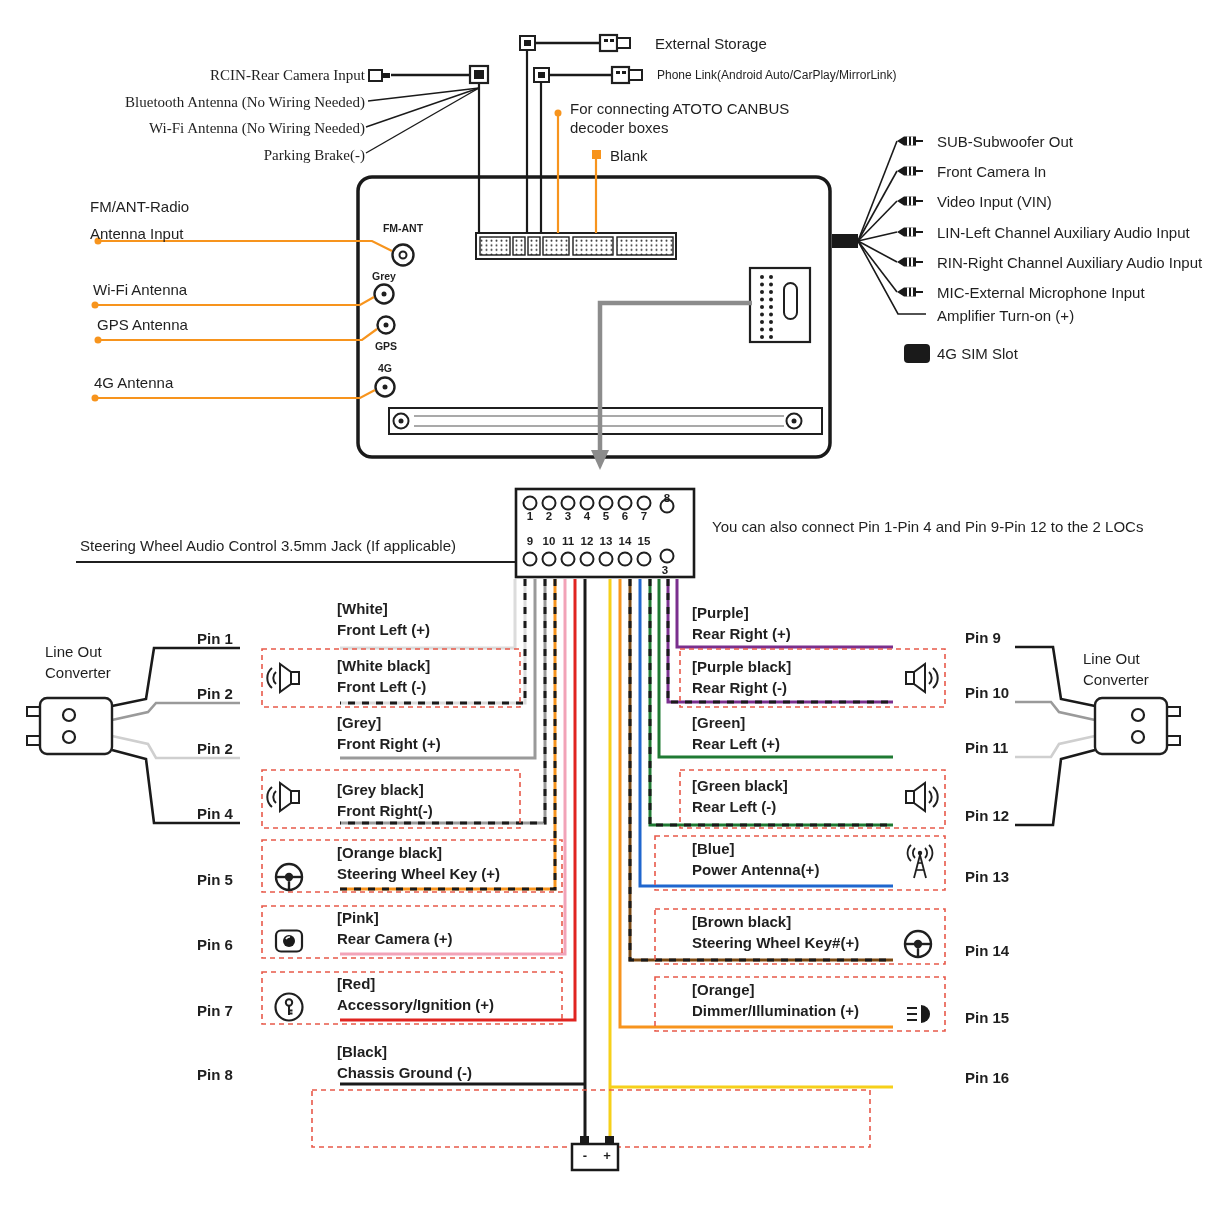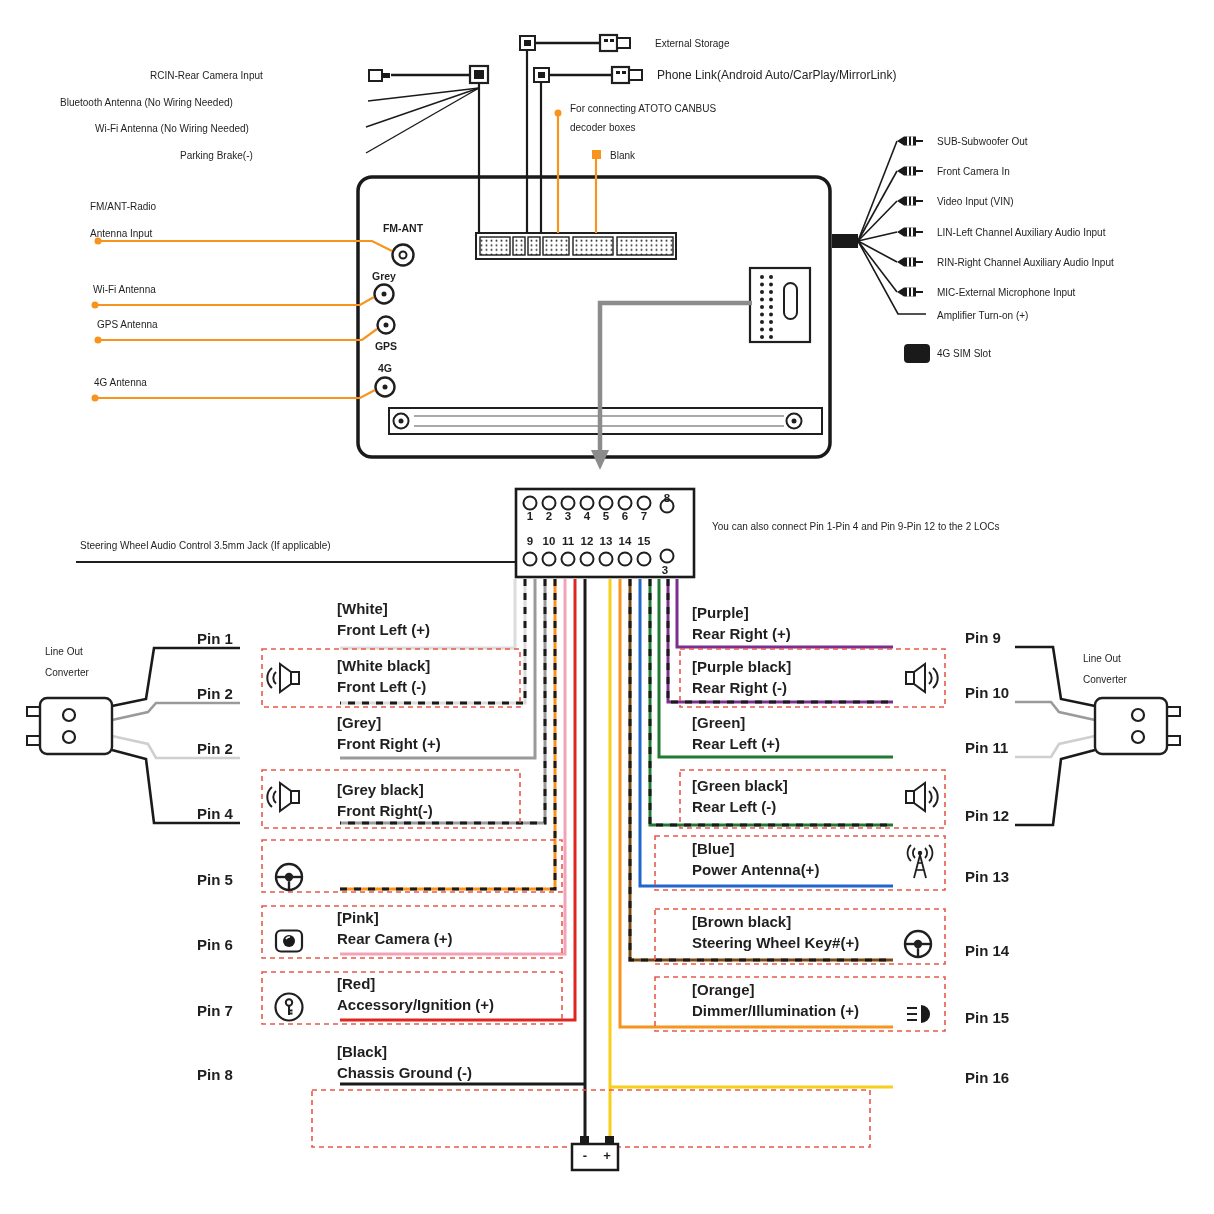--- a/index.html
+++ b/index.html
@@ -1,21 +1,21 @@
 <!DOCTYPE html>
 <html><head>
 <meta charset="utf-8">
 <style>
   html,body{margin:0;padding:0;background:#fff;}
   .stage{position:relative;width:1214px;height:1214px;background:#fff;overflow:hidden;
          font-family:"Liberation Sans",sans-serif;color:#1f1f1f;}
   .stage svg{position:absolute;left:0;top:0;}
-  .lbl{position:absolute;font-size:10px;line-height:19px;white-space:nowrap;}
+  .lbl{position:absolute;font-size:15px;line-height:19px;white-space:nowrap;}
   .lbl16{position:absolute;font-size:12px;line-height:20px;white-space:nowrap;}
-  .r{}
+  .r{text-align:right;font-family:Liberation Serif, serif;}
   .port{position:absolute;font-size:10.5px;font-weight:700;text-align:center;white-space:nowrap;}
   .cnum{position:absolute;width:16px;text-align:center;font-size:11.5px;font-weight:700;}
   .pinlabel{position:absolute;font-weight:700;font-size:15px;line-height:21px;white-space:nowrap;}
   .pintag{position:absolute;font-weight:700;font-size:15px;white-space:nowrap;}
   .batt{position:absolute;font-size:13px;font-weight:700;width:16px;text-align:center;}
 </style>
 </head>
 <body>
 
 <div class="stage">
@@ -415,20 +415,24 @@
       <div>Front Left (-)</div>
 </div>
 <div class="pinlabel" style="left:337px;top:712px">
   <div>[Grey]</div>
       <div>Front Right (+)</div>
 </div>
 <div class="pinlabel" style="left:337px;top:779px">
   <div>[Grey black]</div>
       <div>Front Right(-)</div>
 </div>
+<div class="pinlabel" style="left:337px;top:842px">
+  <div>[Orange black]</div>
+      <div>Steering Wheel Key (+)</div>
+</div>
 <div class="pinlabel" style="left:337px;top:907px">
   <div>[Pink]</div>
       <div>Rear Camera (+)</div>
 </div>
 <div class="pinlabel" style="left:337px;top:973px">
   <div>[Red]</div>
       <div>Accessory/Ignition (+)</div>
 </div>
 <div class="pinlabel" style="left:337px;top:1041px">
   <div>[Black]</div>

